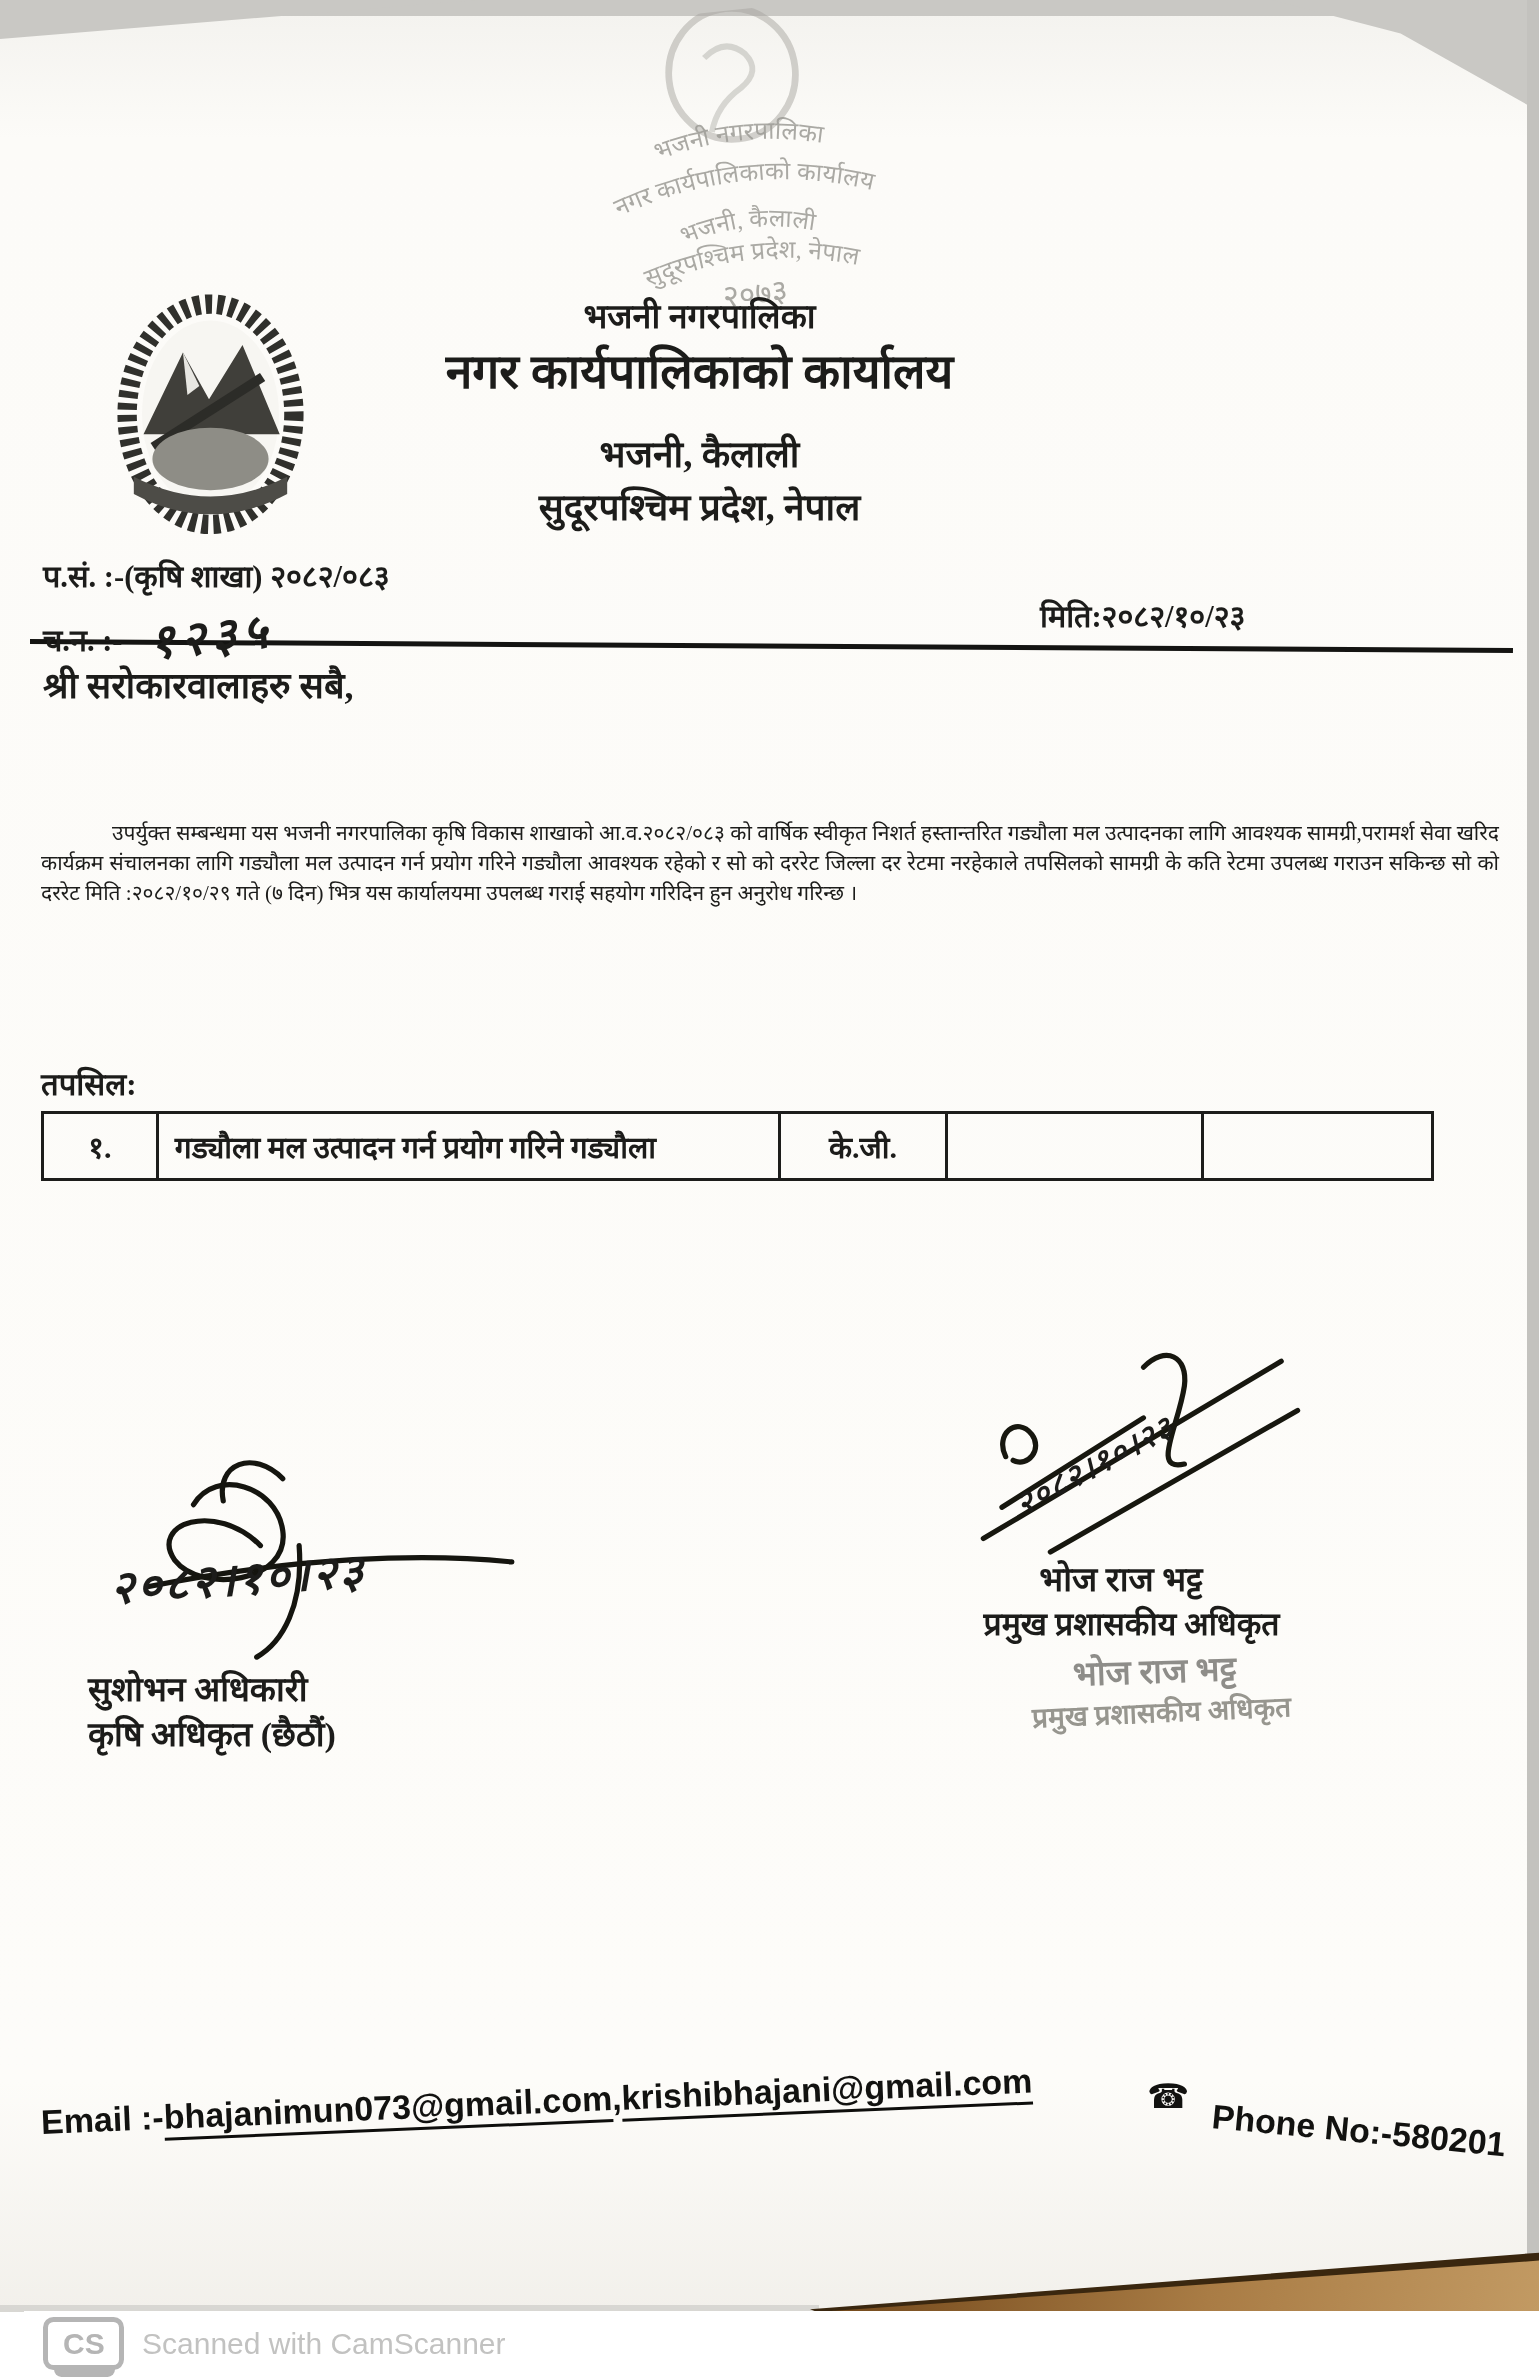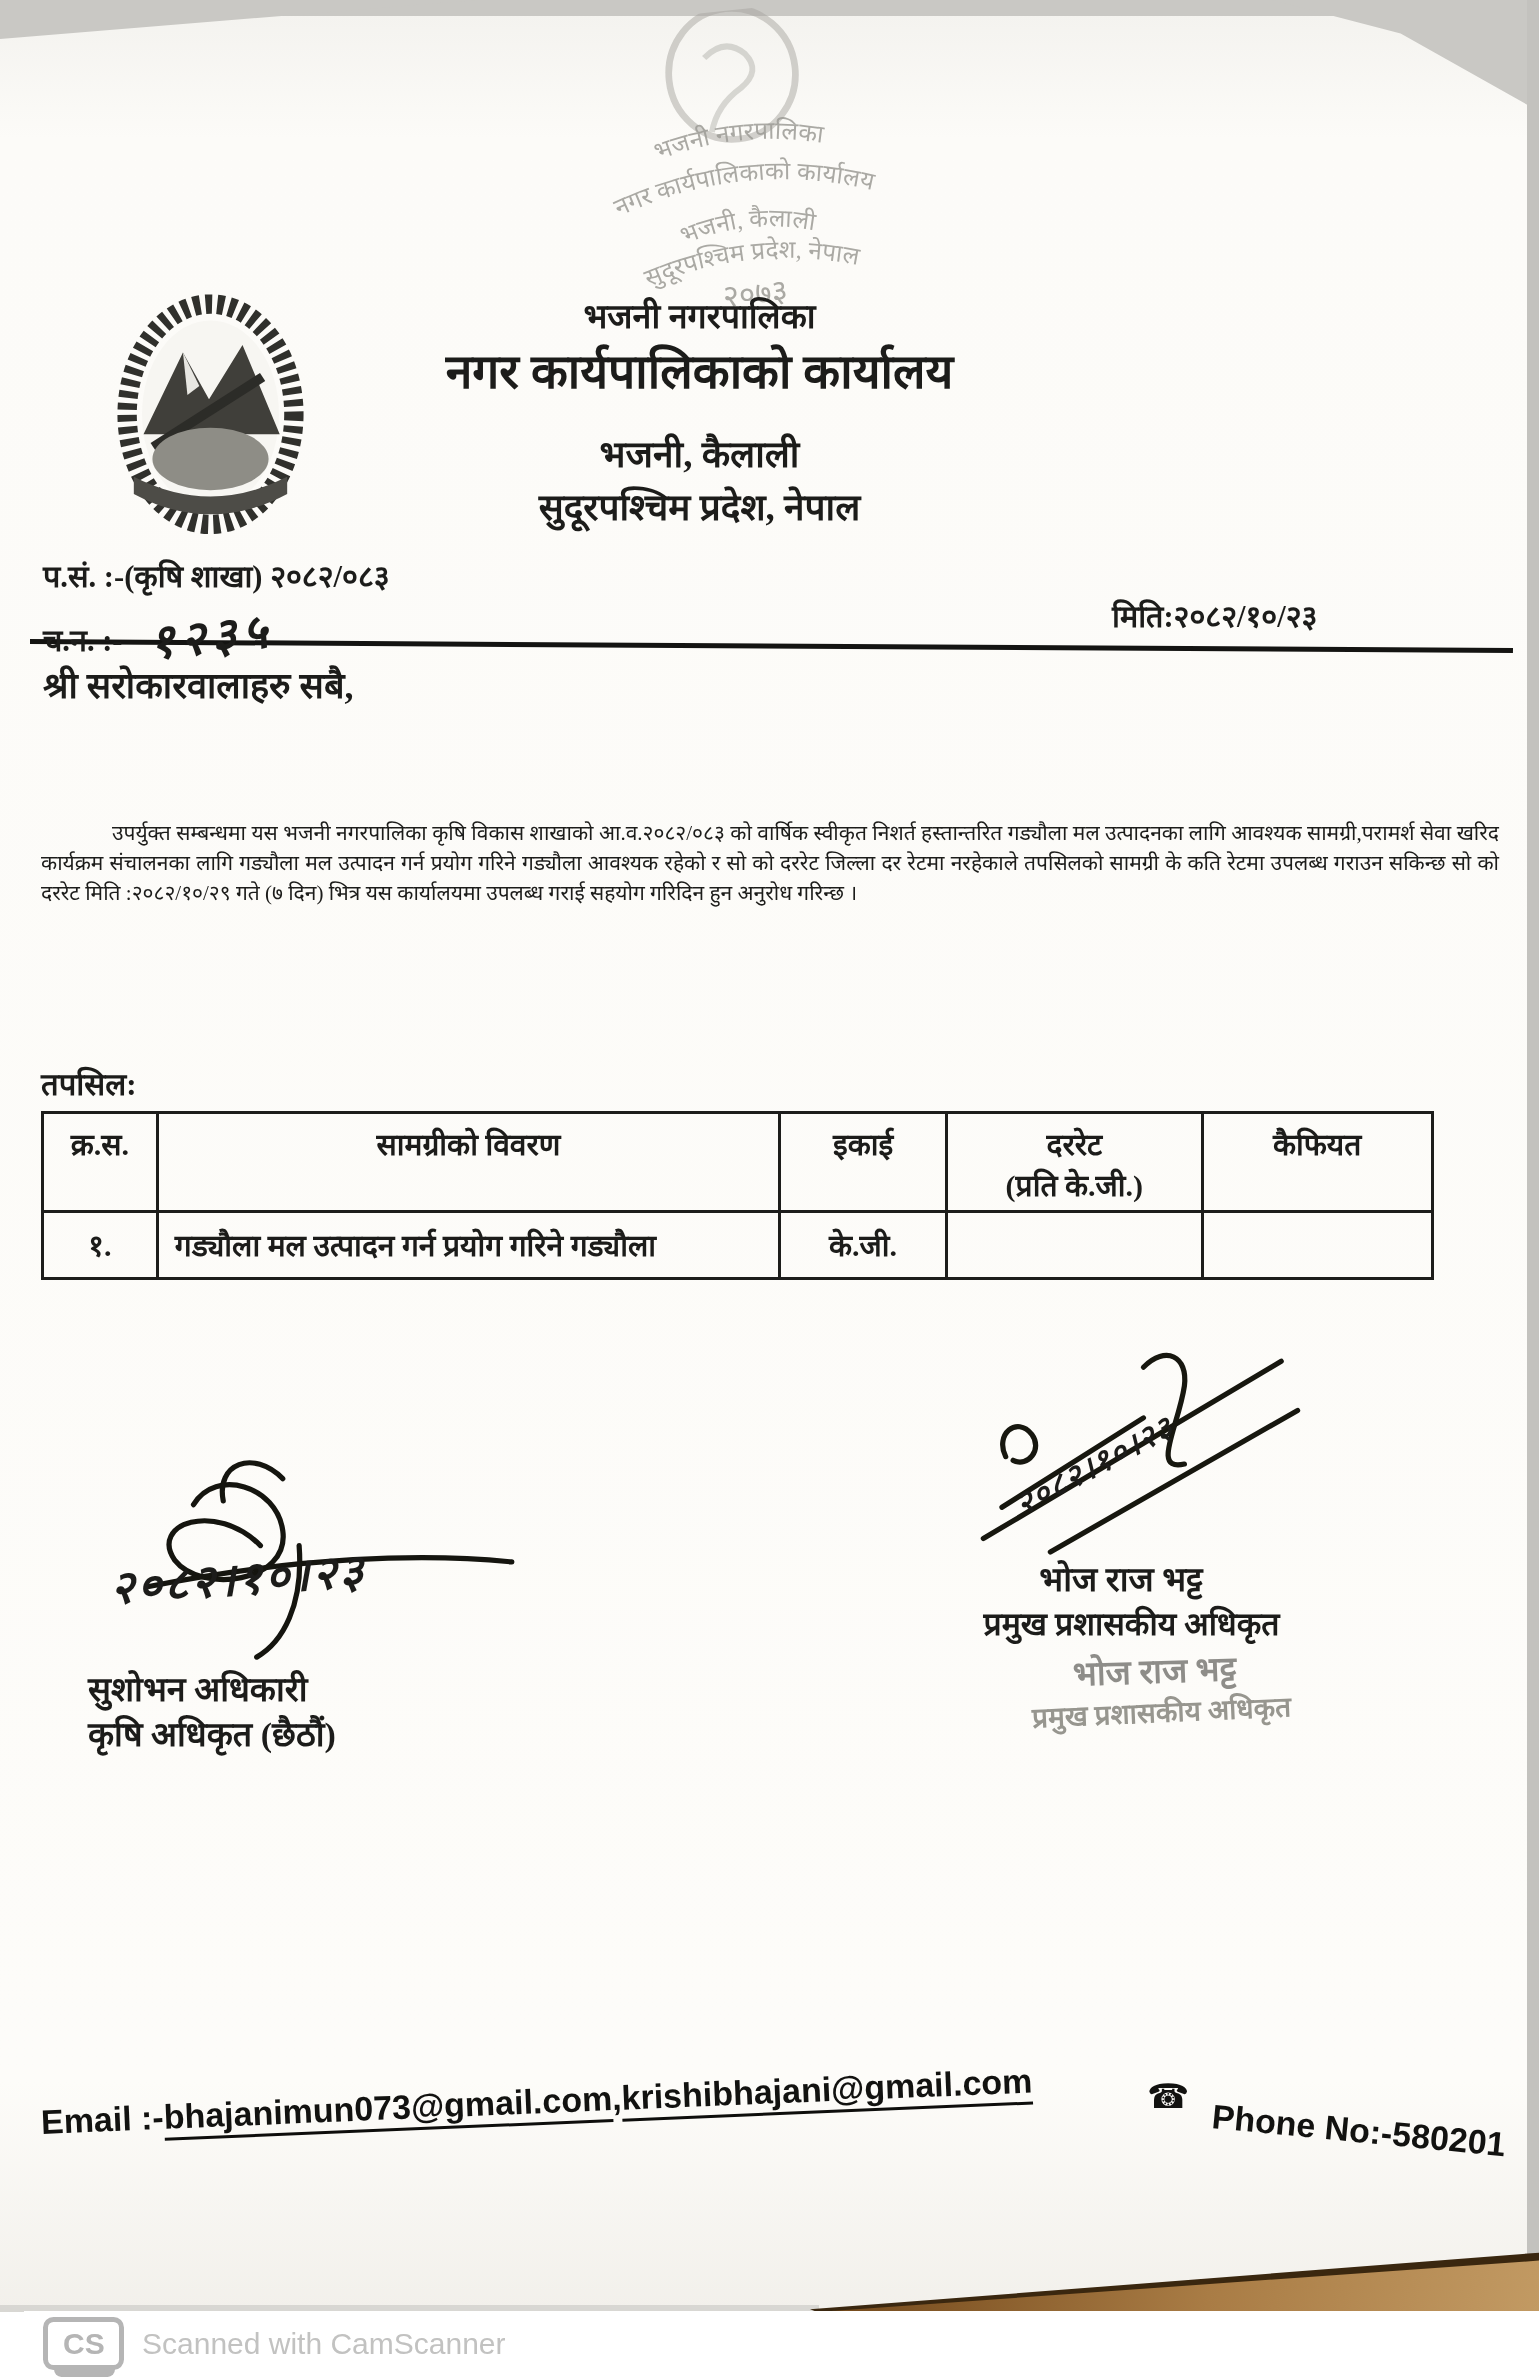--- a/index.html
+++ b/index.html
@@ -31,21 +31,21 @@
   #h-muni{top:292px;font-size:34px;}
   #h-office{top:337px;font-size:48px;}
   #h-place{top:427px;font-size:37px;font-weight:600;}
   #h-prov{top:480px;font-size:37px;font-weight:600;}
 
   
   #pa-san{left:43px;top:554px;font-size:30.5px;font-weight:700;}
   #cha-row{left:43px;top:600px;font-size:30.5px;font-weight:700;z-index:5;}
   #cha-value{display:inline-block;font-size:48px;font-style:italic;font-weight:700;
              letter-spacing:6px;transform:rotate(-6deg);margin-left:27px;position:relative;top:1.5px;}
-  #miti{left:1112px;top:594px;font-size:30.5px;font-weight:700;}
+  #miti{left:1040px;top:594px;font-size:30.5px;font-weight:700;}
   #rule{left:30px;top:639px;width:1483px;height:5.2px;background:#141412;
         transform:rotate(0.35deg);transform-origin:left center;}
   #salutation{left:43px;top:660px;font-size:36px;font-weight:700;}
 
   #subject{left:0;top:716px;width:1540px;text-align:center;font-size:34px;font-weight:700;}
 
   #body-par{left:41px;top:798px;width:1458px;font-size:21px;line-height:1.42;
             text-align:justify;text-indent:71px;font-weight:500;}
 
   #tapasil{left:41px;top:1062px;font-size:31px;font-weight:700;}
@@ -150,30 +150,20 @@
     <div id="miti" class="abs">मिति:२०८२/१०/२३</div>
     <div id="rule" class="abs"></div>
     <div id="salutation" class="abs">श्री सरोकारवालाहरु सबै,</div>
 
 
     <p id="body-par" class="abs">उपर्युक्त सम्बन्धमा यस भजनी नगरपालिका कृषि विकास शाखाको आ.व.२०८२/०८३ को वार्षिक स्वीकृत निशर्त हस्तान्तरित गड्यौला मल उत्पादनका लागि आवश्यक सामग्री,परामर्श सेवा खरिद कार्यक्रम संचालनका लागि गड्यौला मल उत्पादन गर्न प्रयोग गरिने गड्यौला आवश्यक रहेको र सो को दररेट जिल्ला दर रेटमा नरहेकाले तपसिलको सामग्री के कति रेटमा उपलब्ध गराउन सकिन्छ सो को दररेट मिति :२०८२/१०/२९ गते (७ दिन) भित्र यस कार्यालयमा उपलब्ध गराई सहयोग गरिदिन हुन अनुरोध गरिन्छ ।</p>
 
     <div id="tapasil" class="abs">तपसिल:</div>
     <table id="rate-table" class="abs">
       <tbody>
-          <tr class="hdr">
-        <th class="c-sn">क्र.स.</th>
-        <th class="c-desc">सामग्रीको विवरण</th>
-        <th class="c-unit">इकाई</th>
-        <th class="c-rate">
-          <div>दररेट</div>
-          <div>(प्रति के.जी.)</div>
-        </th>
-        <th class="c-rem">कैफियत</th>
-      </tr>
       <tr class="data">
         <td class="c-sn">१.</td>
         <td class="c-desc">गड्यौला मल उत्पादन गर्न प्रयोग गरिने गड्यौला</td>
         <td class="c-unit">के.जी.</td>
         <td class="c-rate"></td>
         <td class="c-rem"></td>
       </tr>
     </tbody>
       </table>
 

